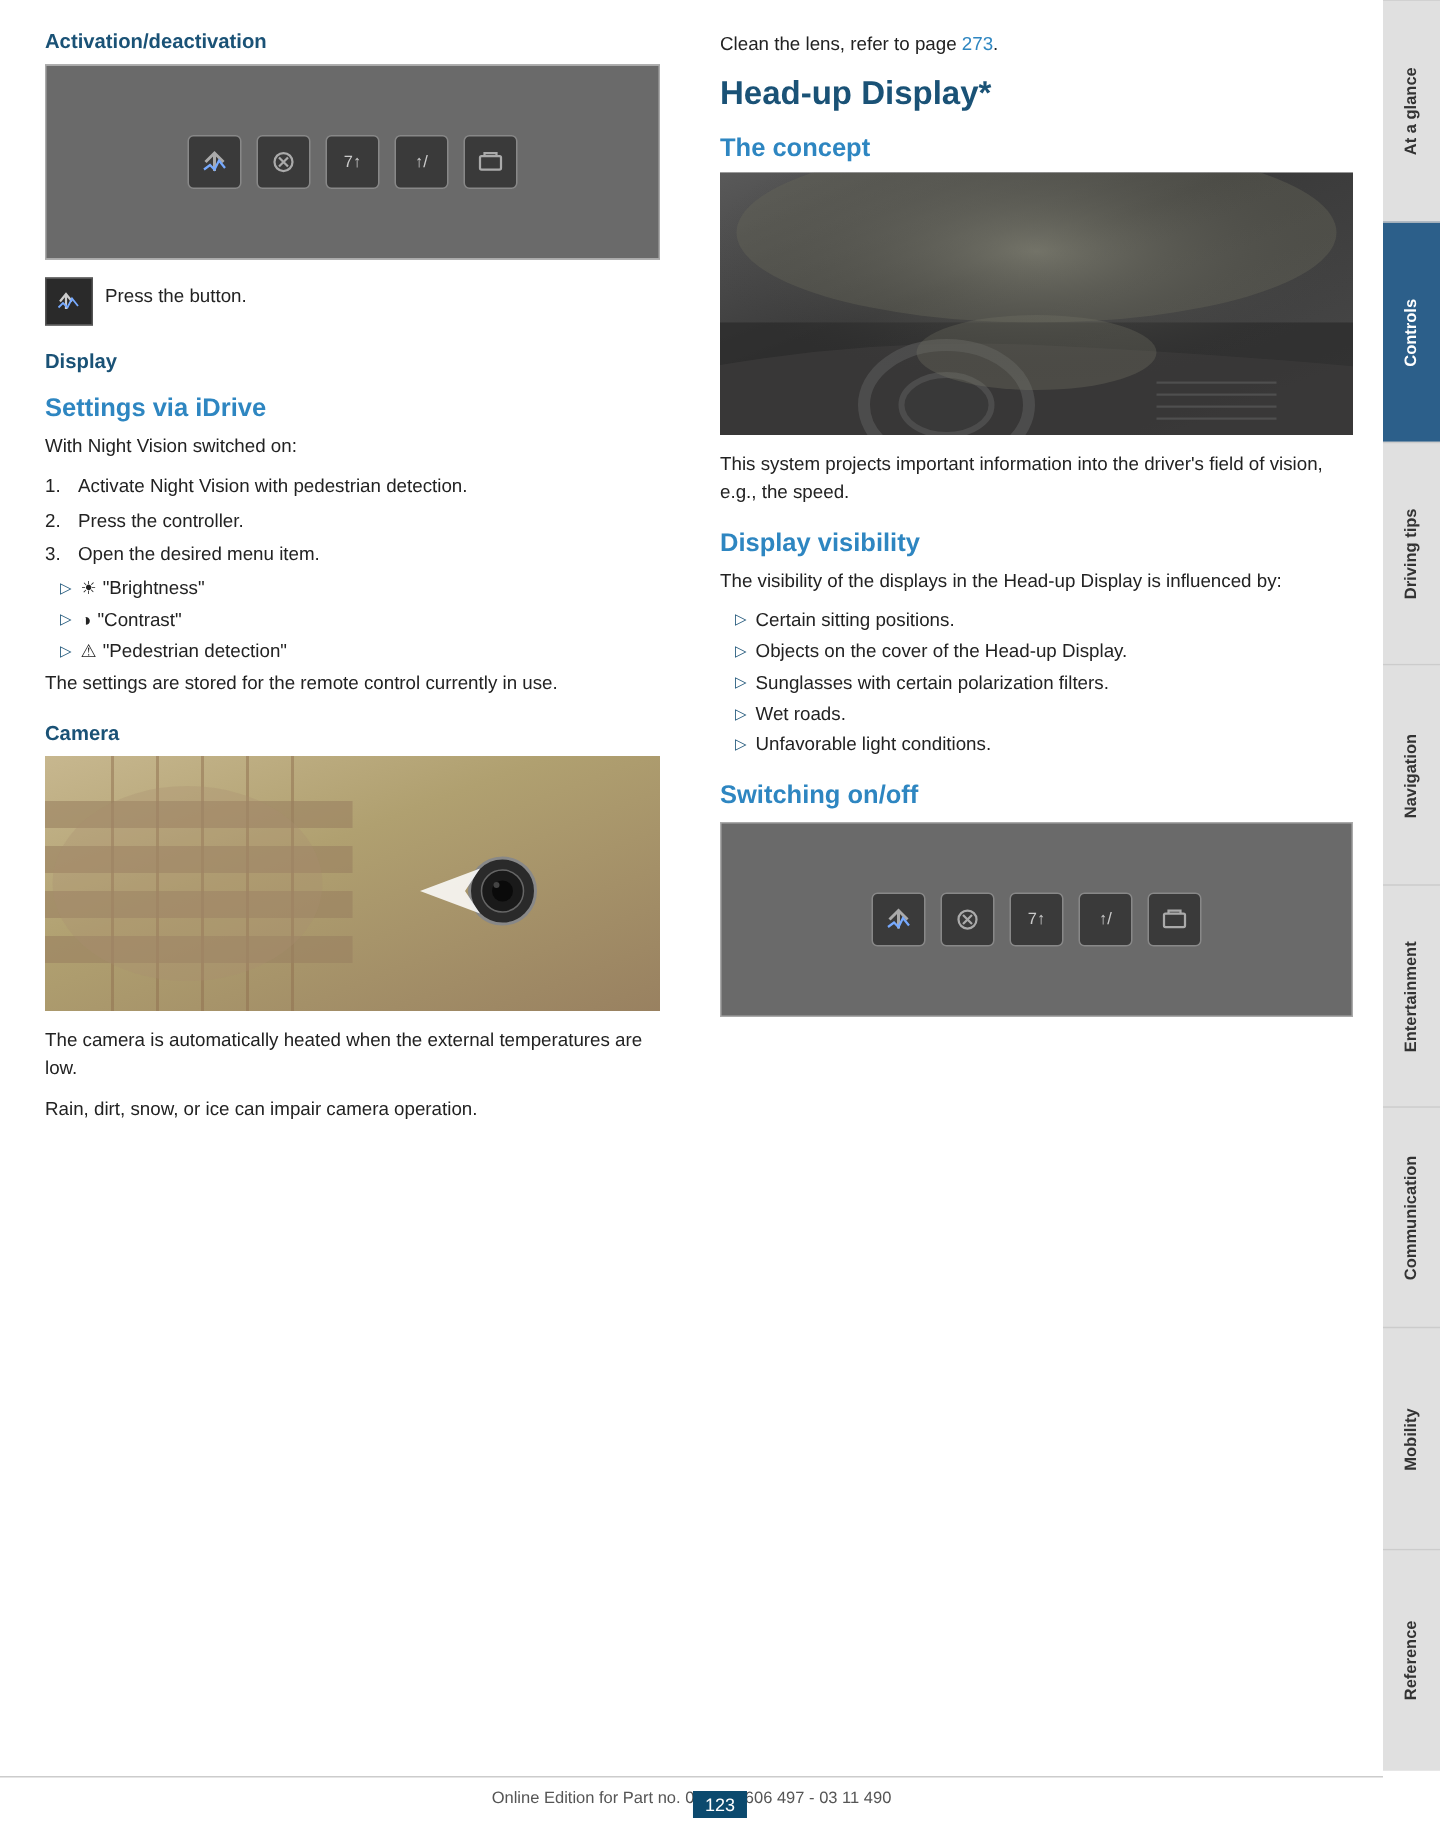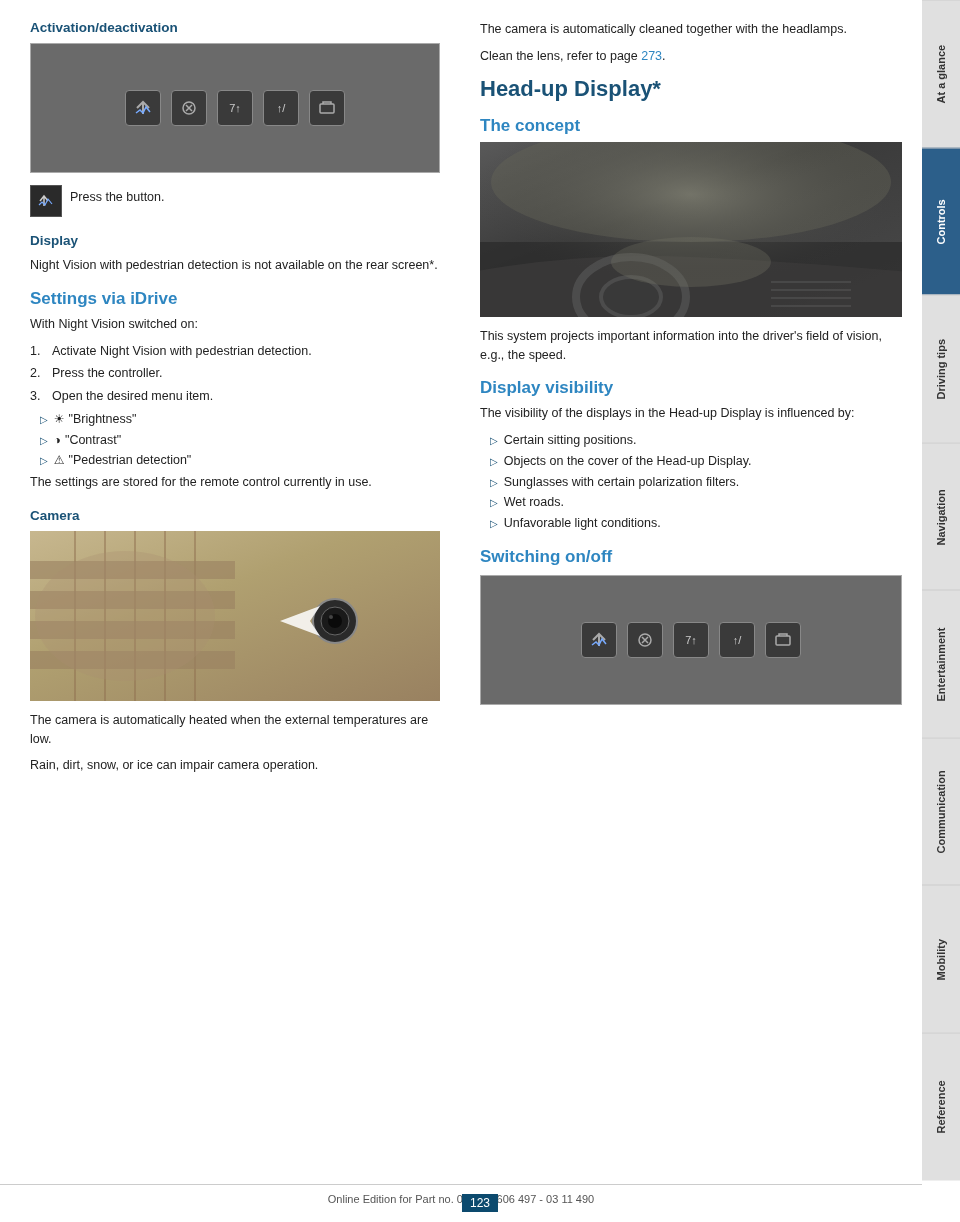--- a/index.html
+++ b/index.html
@@ -321,21 +321,20 @@
         <div class="button-icon-box">
           <svg width="20" height="20" viewBox="0 0 20 20">
             <path d="M4 10 L8 5 L12 10 M8 5 L8 15" stroke="#ccc" stroke-width="1.5" fill="none"></path>
             <path d="M3 14 L6 11 L9 14 L12 8 L16 13" stroke="#7af" stroke-width="1.2" fill="none"></path>
           </svg>
         </div>
         <span class="body-text">Press the button.</span>
       </div>
 
       <div class="section-title">Display</div>
-      <p class="body-text">Night Vision with pedestrian detection is not available on the rear screen*.</p>
 
       <div class="section-title-blue">Settings via iDrive</div>
       <p class="body-text">With Night Vision switched on:</p>
 
       <ol class="numbered-list">
         <li>
           <span class="num">1.</span>
           <span>Activate Night Vision with pedestrian detection.</span>
         </li>
         <li>
@@ -404,21 +403,20 @@
         </svg>
       </div>
 
       <p class="body-text">The camera is automatically heated when the external temperatures are low.</p>
       <p class="body-text">Rain, dirt, snow, or ice can impair camera operation.</p>
 
     </div>
 
     <div class="right-column">
 
-      <p class="body-text">The camera is automatically cleaned together with the headlamps.</p>
       <p class="body-text">
         <span>Clean the lens, refer to page </span><span class="link-text">273</span><span>.</span>
       </p>
 
       <div class="large-heading">Head-up Display*</div>
 
       <div class="section-title-blue">The concept</div>
 
       <div class="concept-img-container">
         <svg width="100%" height="100%" viewBox="0 0 440 175" preserveAspectRatio="xMidYMid slice">

